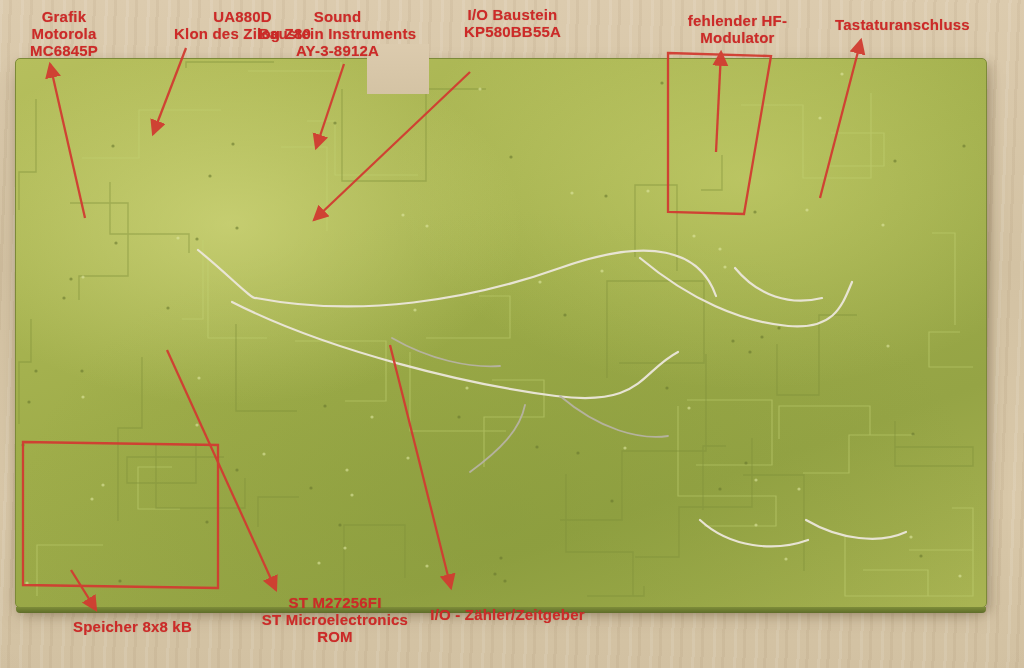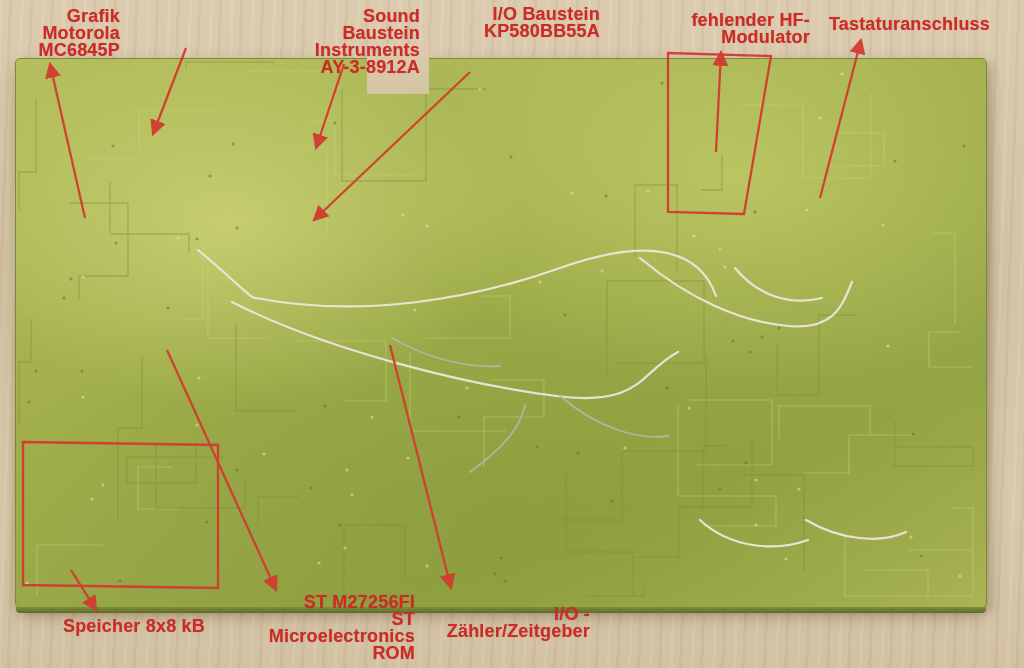--- a/index.html
+++ b/index.html
@@ -19,22 +19,22 @@
       linear-gradient(160deg,#b6bf5d,#9fad4a 45%,#95a445 75%,#a9b453);}
   .pcb:after{content:"";position:absolute;left:0;right:0;bottom:-6px;height:6px;border-radius:0 0 4px 4px;
     background:linear-gradient(180deg,#7e8d3a,#5f6d2a);} 
   .traces,.wires,.overlay{position:absolute;pointer-events:none;}
   .traces{left:15px;top:58px;z-index:1;}
   #components{position:absolute;inset:0;z-index:5;}
   .wires{left:0;top:0;z-index:12;}
   .overlay{left:0;top:0;z-index:38;}
   .notch{position:absolute;left:367px;top:44px;width:62px;height:50px;z-index:6;
     background:linear-gradient(180deg,#dccbae,#d4c3a4);}
-  .ann{position:absolute;display:flex;flex-direction:column;text-align:right;z-index:40;
-    color:#cd2a28;font-weight:bold;font-size:18px;line-height:17px;letter-spacing:.2px;
+  .ann{position:absolute;display:flex;flex-direction:column;text-align:center;z-index:40;
+    color:#cd2a28;font-weight:bold;font-size:15px;line-height:17px;letter-spacing:.2px;
     text-shadow:0 0 1px rgba(140,25,18,.35);}
 </style>
 </head>
 <body>
 
 <div class="stage">
   <div class="pcb"></div>
   <svg class="traces" width="970" height="548">
       <path d="M157,409 L123,409 L123,451 L165,451 M726,47 L788,47 L788,120 L856,120 L856,35 M899,377 L855,377 L855,348 L764,348 L764,381 M848,512 L913,512 L913,538 L830,538 L830,479 M233,13 L326,13 L326,4 M945,274 L914,274 L914,309 L958,309 M813,108 L869,108 L869,75 L816,75 M67,100 L124,100 L124,52 L206,52 M788,415 L834,415 L834,377 L890,377 M937,450 L958,450 L958,538 L887,538 M917,175 L940,175 L940,267 M681,407 L757,407 L757,342 L672,342 M280,283 L371,283 L371,343 L330,343 M88,487 L22,487 L22,538 M464,238 L495,238 L495,280 L411,280 M252,280 L193,280 L193,200 M894,492 L958,492 L958,523 L958,523 M266,89 L312,89 L312,173 M477,322 L529,322 L529,359 L469,359 L469,409 M491,373 L395,373 L395,294 M167,261 L188,261 L188,182 M292,63 L320,63 L320,117 L403,117 M689,468 L761,468 L761,438 L663,438 L663,348 " fill="none" stroke="#c6d375" stroke-width="1.2" opacity="0.5"></path>
       <path d="M21,41 L21,114 L4,114 L4,152 L4,152 M243,469 L243,439 L284,439 M174,195 L174,176 L95,176 L95,124 M327,31 L327,123 L411,123 L411,31 L471,31 M691,296 L691,393 L607,393 L607,462 L545,462 M592,320 L592,223 L689,223 L689,305 L604,305 M629,528 L629,538 L572,538 L572,538 M171,10 L171,4 L259,4 M762,286 L762,337 L804,337 L804,257 L842,257 M390,520 L390,467 L329,467 L329,538 M662,213 L662,127 L620,127 L620,199 M789,513 L789,417 L728,417 M141,387 L141,450 L230,450 L230,420 M880,363 L880,408 L958,408 L958,389 L880,389 M64,242 L64,218 L113,218 L113,145 L55,145 M181,385 L181,425 L112,425 L112,399 L209,399 M707,97 L707,132 L686,132 M688,452 L688,388 L711,388 M737,380 L737,449 L664,449 L664,499 L620,499 M127,299 L127,370 L103,370 L103,463 M221,266 L221,353 L282,353 M16,261 L16,304 L4,304 L4,366 M551,416 L551,494 L618,494 L618,538 " fill="none" stroke="#7e8e3a" stroke-width="1.4" opacity="0.45"></path>
@@ -163,20 +163,24 @@
       <line x1="167" y1="350" x2="276" y2="590" marker-end="url(#ah)"></line>
       <line x1="390" y1="345" x2="451" y2="588" marker-end="url(#ah)"></line>
     </g>
   </svg>
 
   <div class="ann" style="left:8px;top:8px;width:112px">
     <span>Grafik</span>
     <span>Motorola</span>
     <span>MC6845P</span>
   </div>
+  <div class="ann" style="left:150px;top:8px;width:185px">
+    <span>UA880D</span>
+    <span>Klon des Zilog Z80</span>
+  </div>
   <div class="ann" style="left:255px;top:8px;width:165px">
     <span>Sound</span>
     <span>Baustein Instruments</span>
     <span>AY-3-8912A</span>
   </div>
   <div class="ann" style="left:425px;top:6px;width:175px">
     <span>I/O Baustein</span>
     <span>KP580BB55A</span>
   </div>
   <div class="ann" style="left:665px;top:12px;width:145px">

